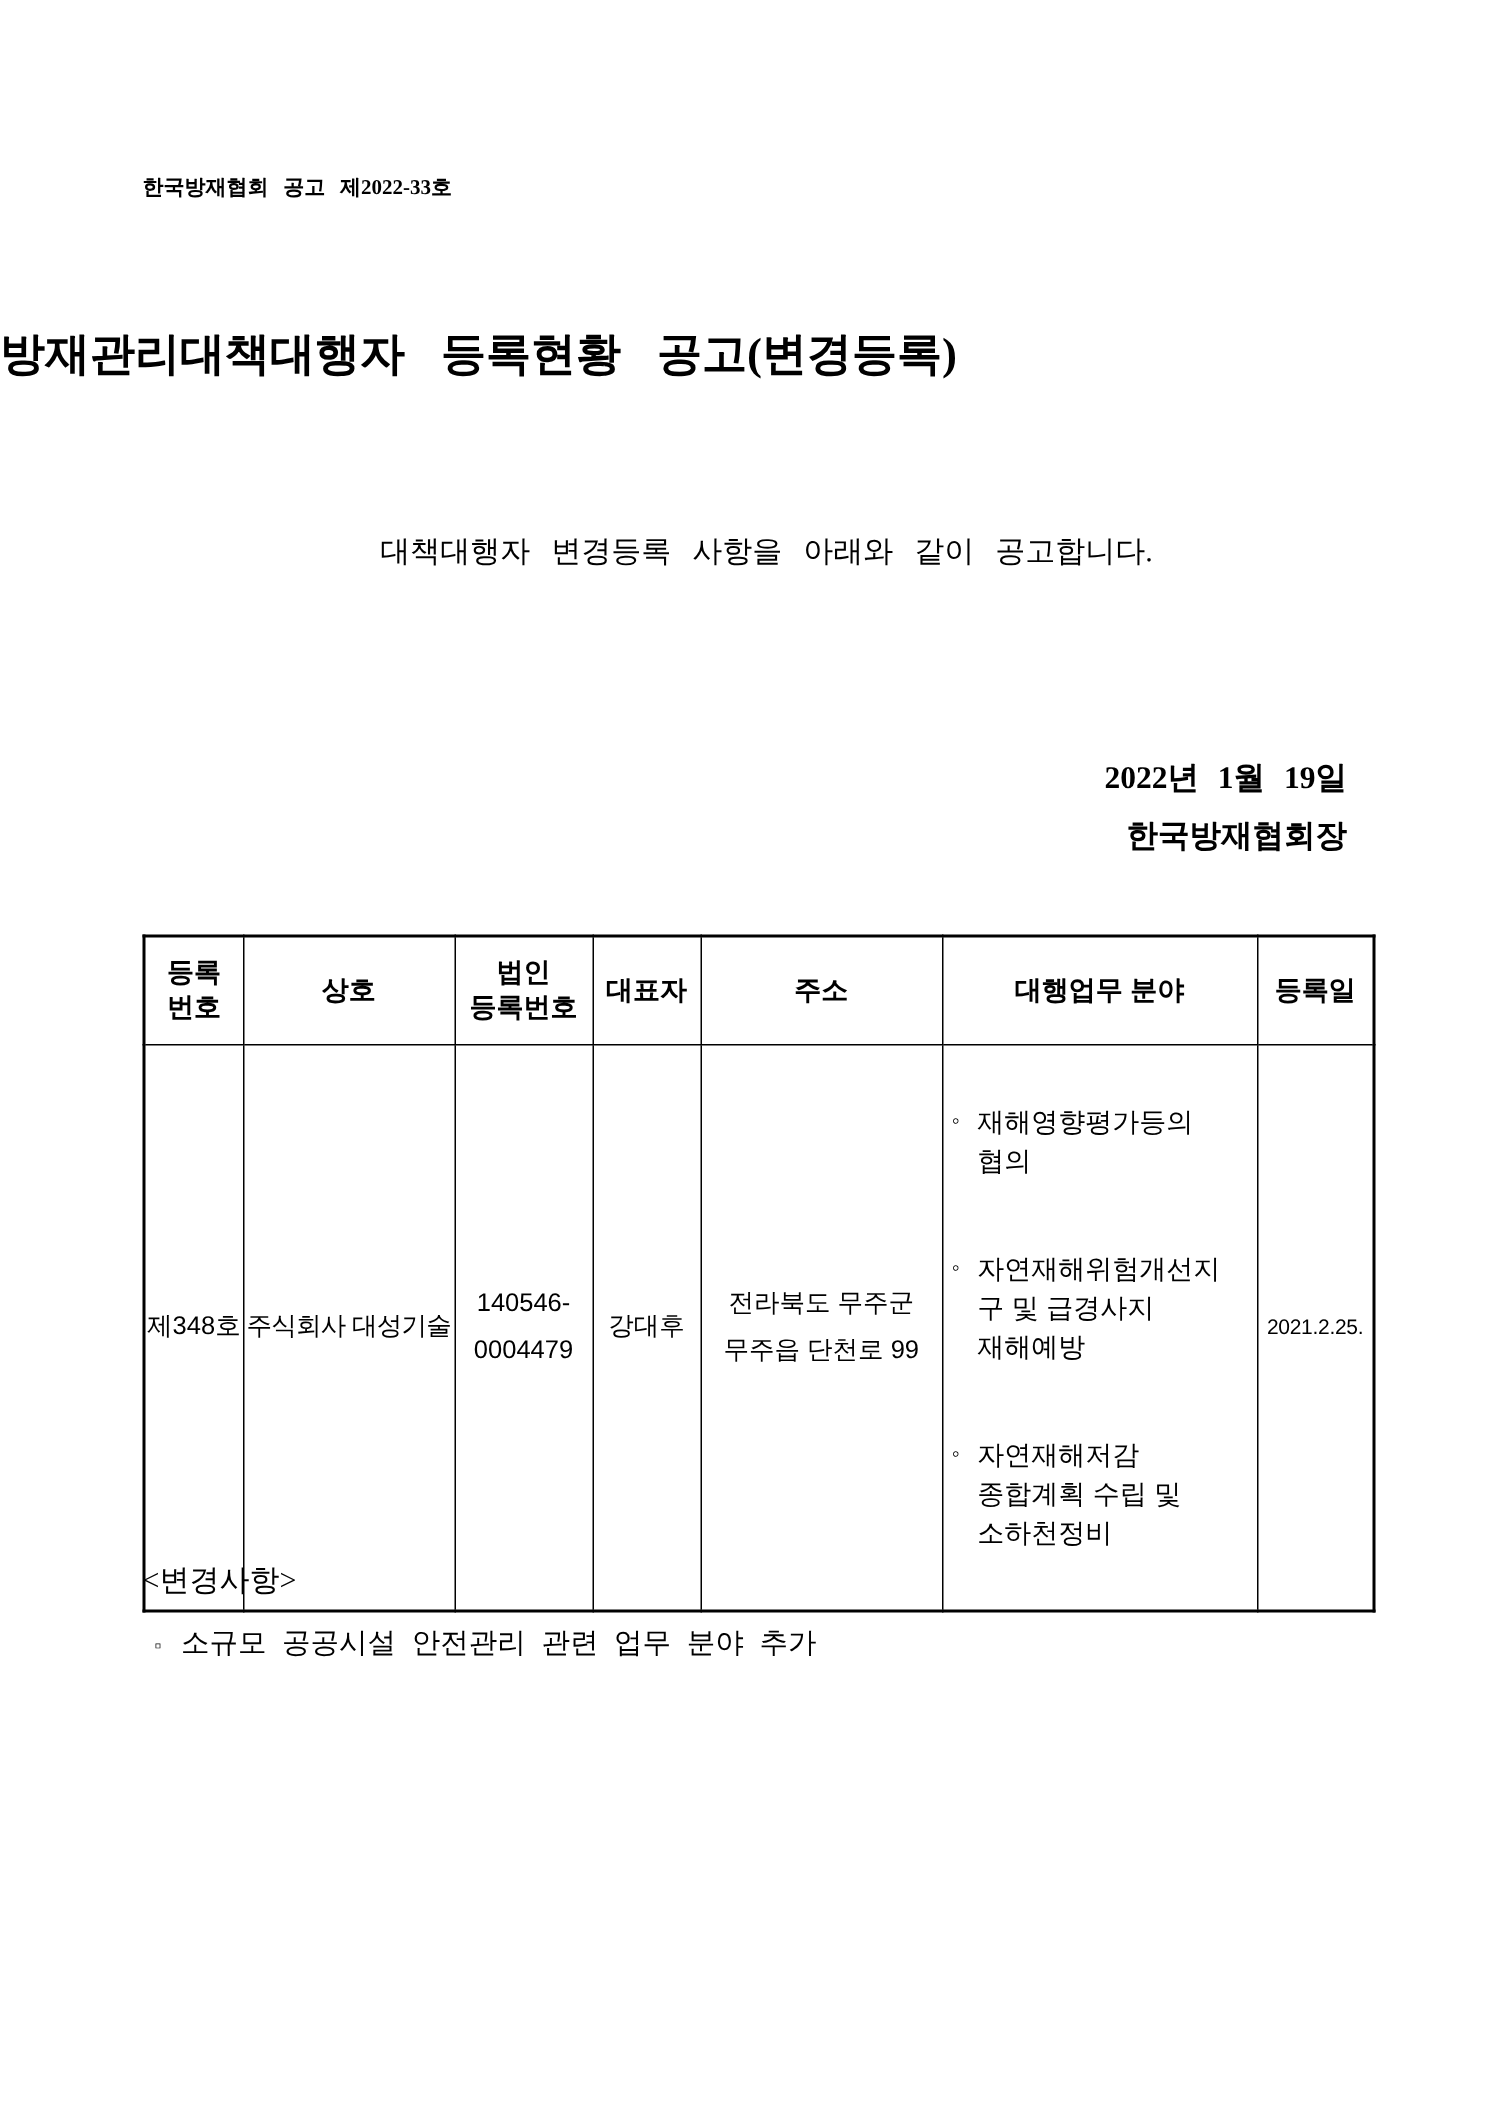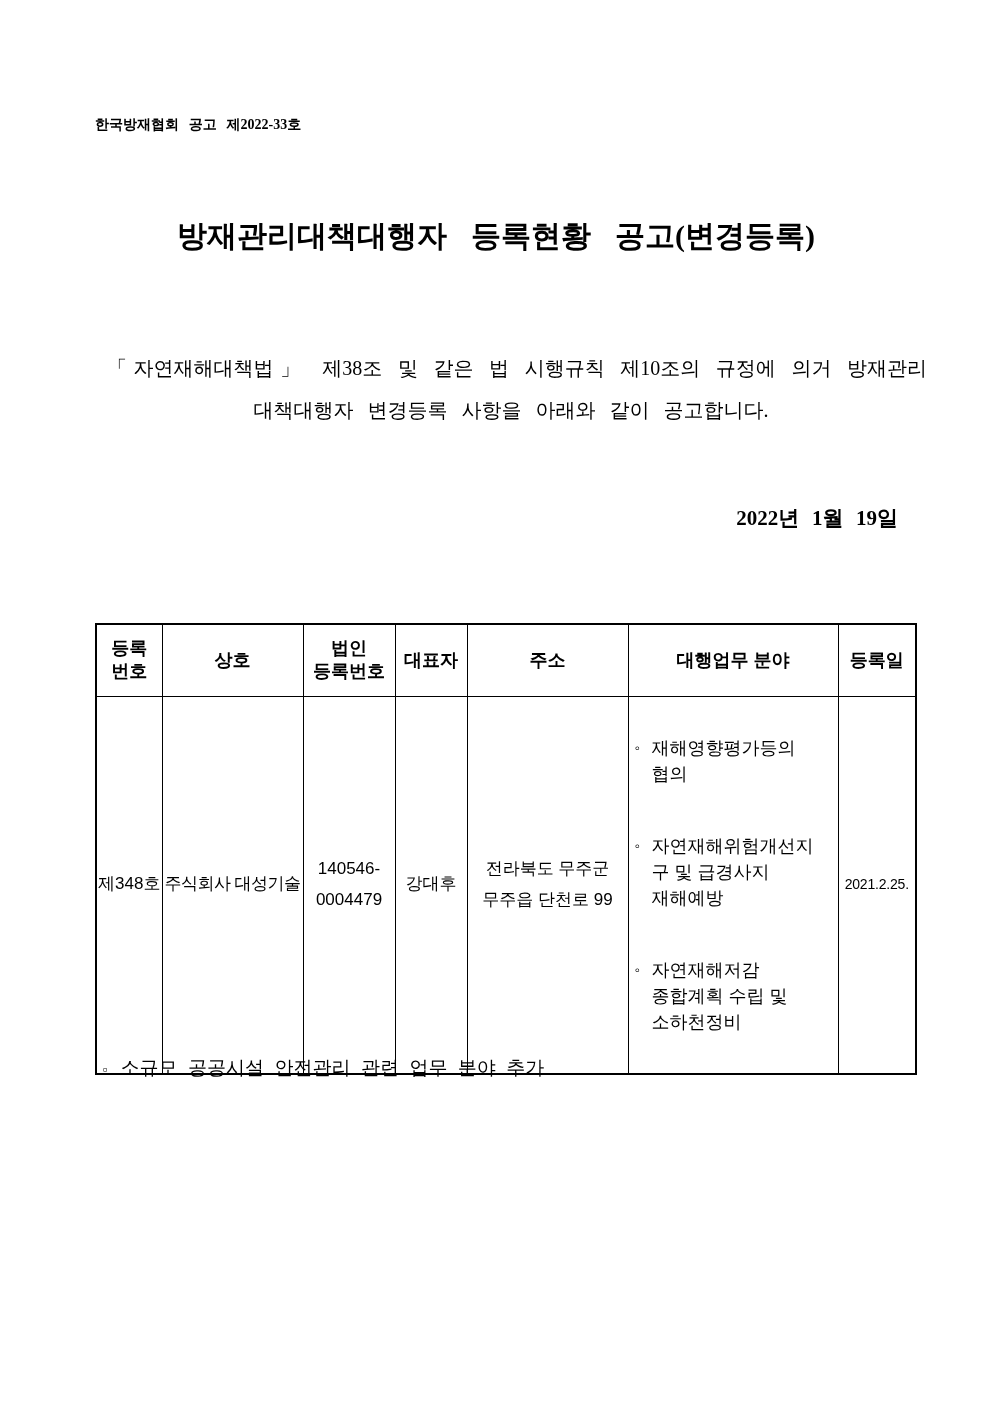--- a/index.html
+++ b/index.html
@@ -19,21 +19,21 @@
     font-size: 14px;
     font-weight: bold;
     word-spacing: 0.45em;
   }
   .title {
     position: absolute;
     left: 0;
     right: 0;
     top: 216px;
     margin: 0;
-    text-align: center;
+    text-align: left;
     font-size: 30px;
     font-weight: bold;
     word-spacing: 0.55em;
     font-family: "Liberation Serif", serif;
   }
   .body-par {
     position: absolute;
     left: 95px;
     top: 347px;
     width: 832px;
@@ -131,26 +131,26 @@
   }
 </style>
 </head>
 <body>
 
 <div class="doc-number">한국방재협회 공고 제2022-33호</div>
 
 <h1 class="title">방재관리대책대행자 등록현황 공고(변경등록)</h1>
 
 <div class="body-par">
-  <div class="l1">「자연재해대책법」 제38조 및 같은 법 시행규칙 제10조의 규정에 의거 방재관리</div>
   <div class="l2">대책대행자 변경등록 사항을 아래와 같이 공고합니다.</div>
 </div>
 
 <div class="date-block">
   <div>2022년 1월 19일</div>
+  <div>한국방재협회장</div>
 </div>
 
 <table class="registry">
   <colgroup>
     <col style="width:66px">
     <col style="width:141px">
     <col style="width:92px">
     <col style="width:72px">
     <col style="width:161px">
     <col style="width:210px">
@@ -196,17 +196,18 @@
 종합계획 수립 및
 소하천정비</span>
         </div>
       </td>
       <td class="regdate">2021.2.25.</td>
     </tr>
   </tbody>
 </table>
 
 <div class="changes">
+  <div class="ch-head">&lt;변경사항&gt;</div>
   <div class="ch-item">
     <span class="sq">▫</span>
     <span>소규모 공공시설 안전관리 관련 업무 분야 추가</span>
   </div>
 </div>
 
 </body></html>

